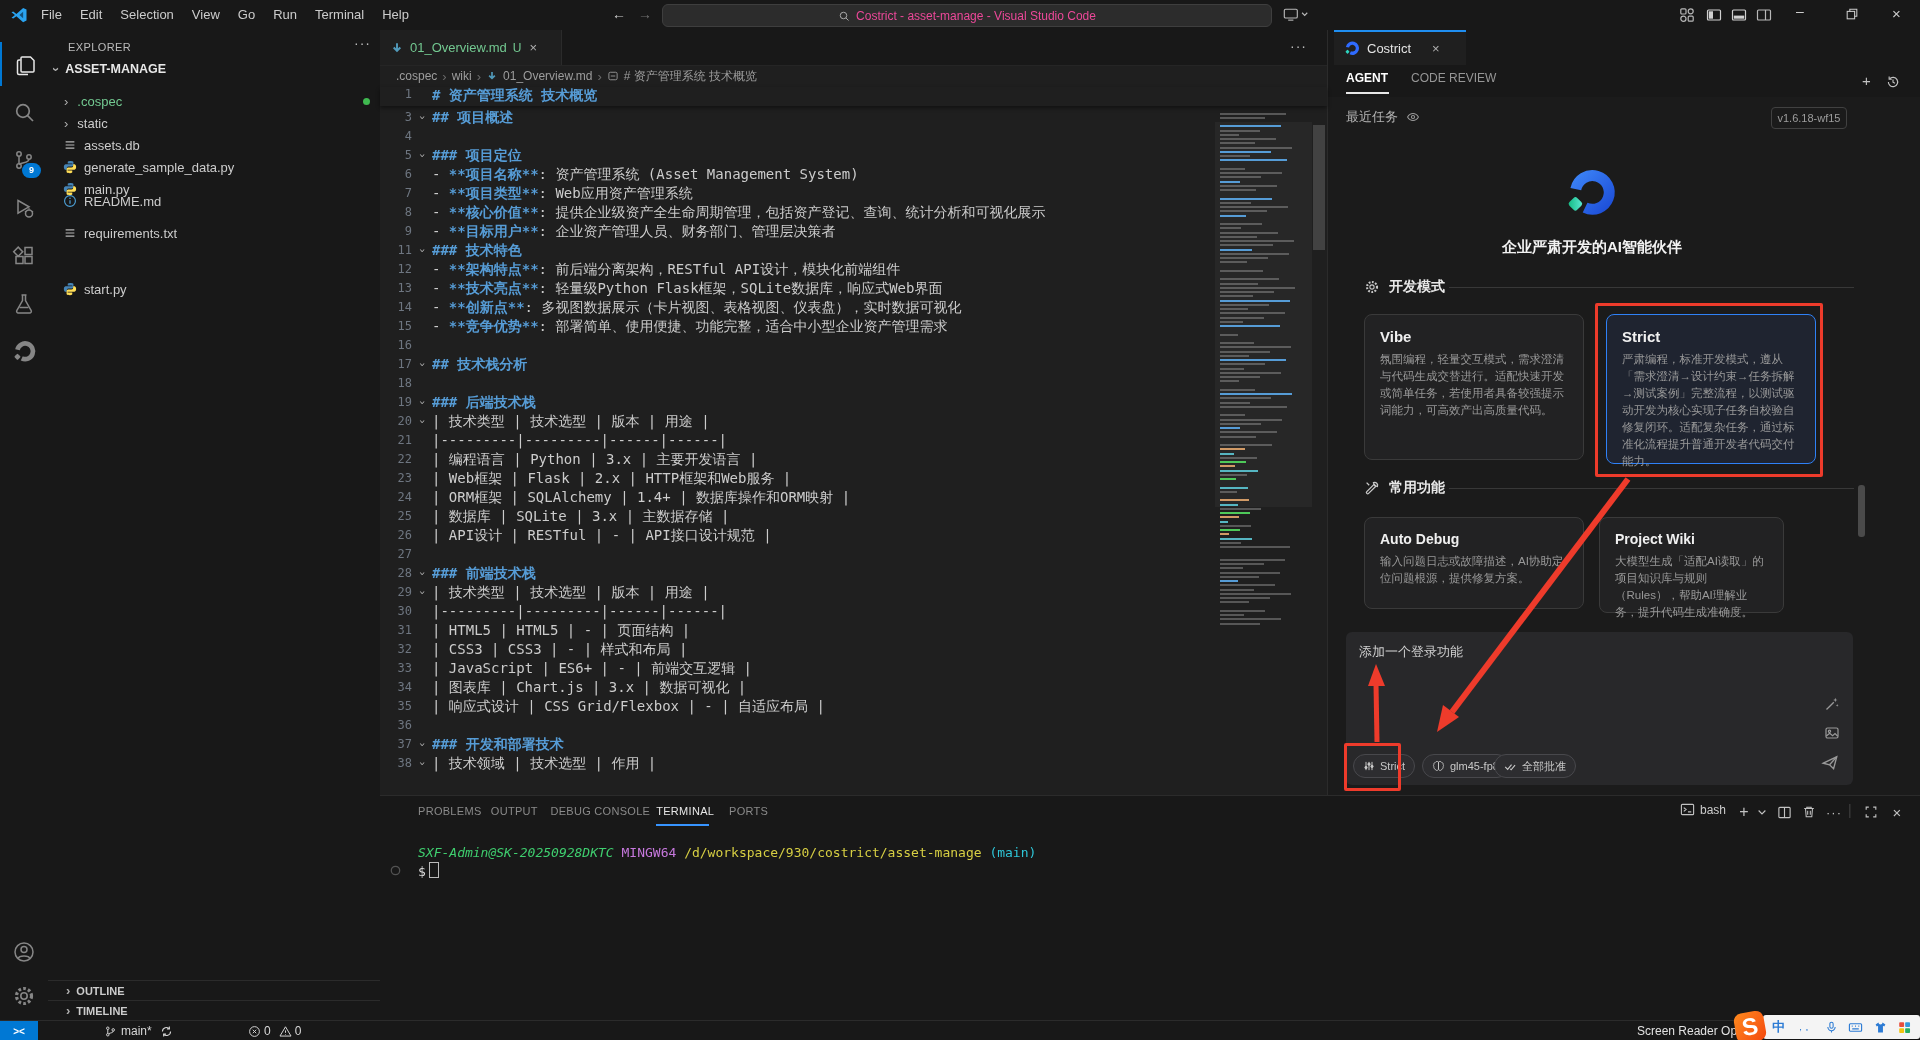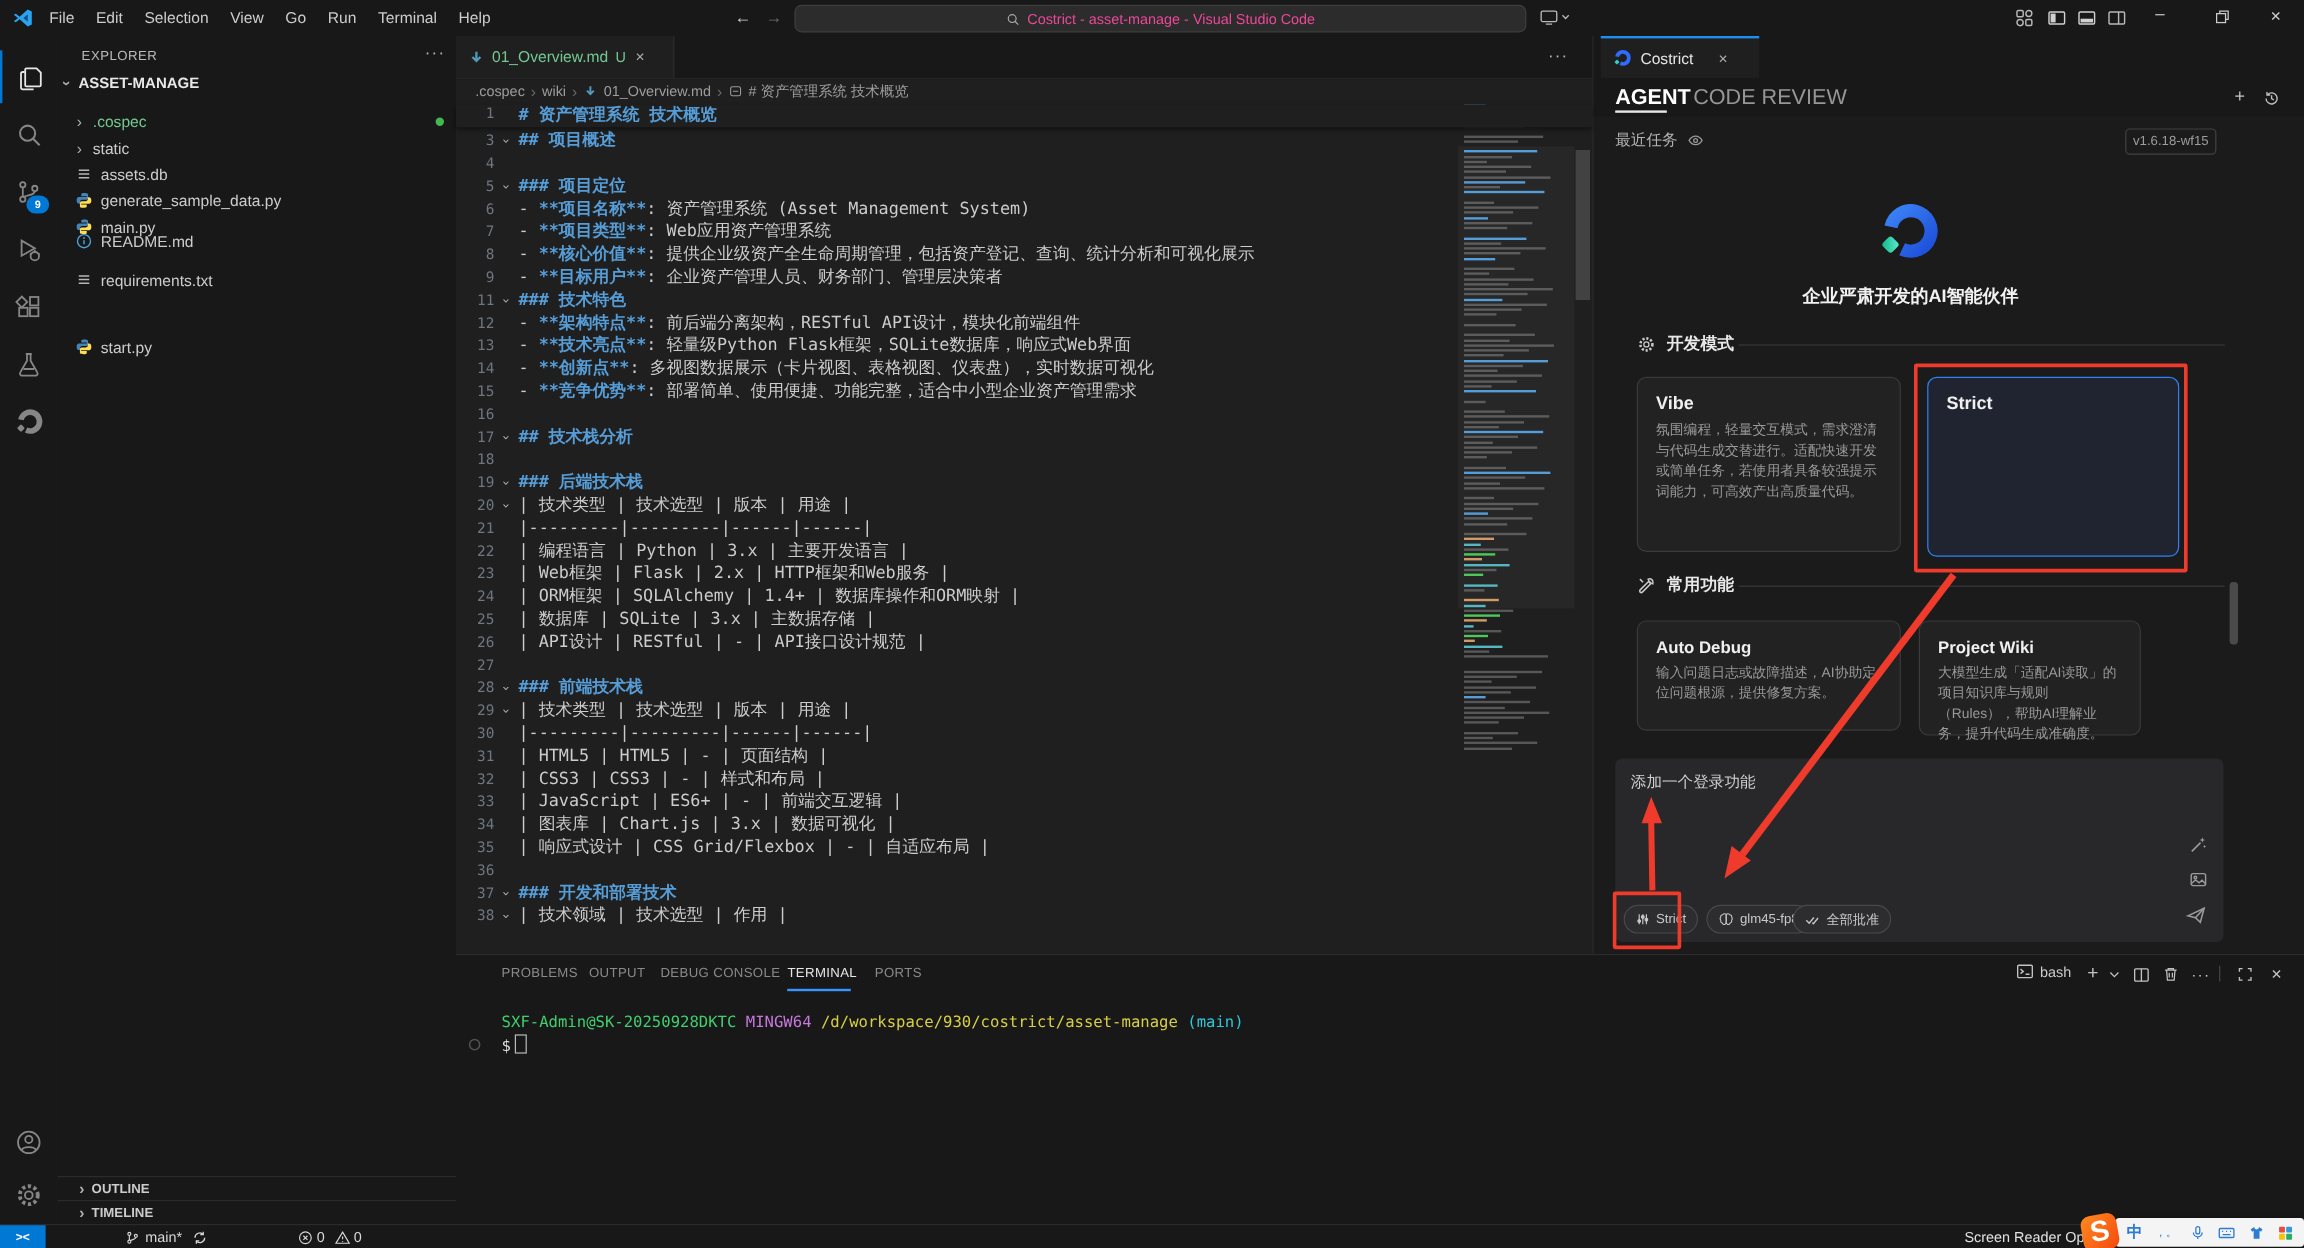--- a/index.html
+++ b/index.html
@@ -49,38 +49,38 @@
   #minimap-region{position:absolute;left:0;top:35px;width:97px;height:385px;background:rgba(255,255,255,.04);}
   #edit-scrollbar{left:932px;top:57px;width:14px;height:708px;}
   #edit-thumb{position:absolute;left:1px;top:38px;width:12px;height:125px;background:rgba(121,121,121,.4);}
   
   #rightpanel{left:1327px;top:30px;width:593px;height:765px;background:#1b1b1b;border-left:1px solid #2b2b2b;}
   #rp-tabrow{left:0;top:0;width:593px;height:35px;background:#181818;}
   #rp-tab{position:absolute;left:6px;top:0;width:132px;height:35px;background:#1f1f1f;border-top:2px solid #1f8ef1;
     display:flex;align-items:center;gap:7px;padding:0 10px;box-sizing:border-box;font-size:13px;color:#e4e4e4;}
   .rp-hicon{position:absolute;top:44px;width:20px;height:20px;color:#c2c2c2;display:flex;align-items:center;justify-content:center;}
   #rp-navrow{left:0;top:35px;width:593px;height:32px;background:#181818;}
-  .nav-tab{position:absolute;top:6px;font-size:18px;}
+  .nav-tab{position:absolute;top:6px;font-size:12px;}
   .card{position:absolute;background:#222223;border:1px solid #3a3a3a;border-radius:8px;box-sizing:border-box;padding:13px 15px;}
   .card .c-title{font-size:15px;font-weight:bold;color:#f0f0f0;margin-bottom:6px;}
   .card .c-body{font-size:11.5px;line-height:17px;color:#999999;}
   .sec-head{position:absolute;display:flex;align-items:center;gap:9px;color:#e8e8e8;font-size:14px;font-weight:bold;}
   .sec-line{position:absolute;height:1px;background:#383838;}
   .pill{position:absolute;height:24px;background:#2d2d30;border:1px solid #48484c;border-radius:13px;display:flex;
     align-items:center;gap:5px;padding:0 9px;box-sizing:border-box;font-size:11px;color:#c8c8c8;}
   .red-rect{position:absolute;border:3px solid #ee3b2b;border-radius:2px;z-index:6;}
   .input-icon{position:absolute;color:#9a9a9a;width:18px;height:18px;display:flex;align-items:center;justify-content:center;}
   
   #terminal{left:380px;top:795px;width:1540px;height:225px;background:#181818;border-top:1px solid #2b2b2b;}
   .term-tab{position:absolute;top:9px;font-size:11px;color:#8a8a8a;letter-spacing:.3px;}
   .term-tab.active{color:#e7e7e7;}
   #term-underline{position:absolute;left:225px;top:28px;width:44px;height:2px;background:#3794ff;}
   .term-ctl{position:absolute;top:7px;color:#c2c2c2;width:18px;height:18px;display:flex;align-items:center;justify-content:center;}
   #term-body{position:absolute;left:38px;top:48px;font-family:"DejaVu Sans Mono",monospace;font-size:13px;line-height:18px;}
-  .t-green{color:#3fcf6f;} .t-purple{color:#c678dd;} .t-yellow{color:#d7cf43;} .t-cyan{color:#2ec6d8;} .t-white{color:#dddddd;}
+  .t-green{color:#3fcf6f;font-style:italic;} .t-purple{color:#c678dd;} .t-yellow{color:#d7cf43;} .t-cyan{color:#2ec6d8;} .t-white{color:#dddddd;}
   #cursor-box{display:inline-block;width:8px;height:14px;border:1px solid #bbbbbb;vertical-align:-2px;margin-left:3px;}
   
   #statusbar{left:0;top:1020px;width:1920px;height:20px;background:#181818;border-top:1px solid #2b2b2b;font-size:12px;color:#d7d7d7;}
   .sb-item{position:absolute;top:0;height:20px;display:flex;align-items:center;gap:4px;}
   #sb-remote{left:0;width:38px;background:#0078d4;color:#ffffff;justify-content:center;font-size:10px;font-weight:bold;}
   #ime-bar{position:absolute;left:1763px;top:-6px;width:157px;height:24px;background:#f4f4f4;border-radius:3px;
     display:flex;align-items:center;justify-content:space-around;padding:0 4px;box-sizing:border-box;box-shadow:0 0 3px rgba(0,0,0,.5);}
   #sogou-s{position:absolute;left:1735px;top:-9px;width:30px;height:30px;background:linear-gradient(135deg,#ff8a1e,#f4490f);
     border-radius:8px;transform:rotate(-10deg);color:#fff;font-weight:bold;font-size:24px;line-height:30px;text-align:center;z-index:3;}
   
@@ -653,20 +653,21 @@
           </svg>
         </span>
     </div>
     <div class="abs" style="left:530px;top:455px;width:7px;height:52px;background:#4a4a4a;border-radius:3px;"></div>
   <div class="card" style="left: 36px; top: 284px; width: 220px; height: 146px;">
         <div class="c-title">Vibe</div>
         <div class="c-body">氛围编程，轻量交互模式，需求澄清与代码生成交替进行。适配快速开发或简单任务，若使用者具备较强提示词能力，可高效产出高质量代码。</div>
       </div>
       <div class="card" style="left: 278px; top: 284px; width: 210px; height: 150px; border-color: rgb(47, 129, 247); background: rgb(31, 36, 48);">
         <div class="c-title">Strict</div>
+        <div class="c-body">严肃编程，标准开发模式，遵从「需求澄清→设计约束→任务拆解→测试案例」完整流程，以测试驱动开发为核心实现子任务自校验自修复闭环。适配复杂任务，通过标准化流程提升普通开发者代码交付能力。</div>
       </div>
       <div class="card" style="left: 36px; top: 487px; width: 220px; height: 92px;">
         <div class="c-title" style="font-size: 14px;">Auto Debug</div>
         <div class="c-body">输入问题日志或故障描述，AI协助定位问题根源，提供修复方案。</div>
       </div>
       <div class="card" style="left: 271px; top: 487px; width: 185px; height: 96px;">
         <div class="c-title" style="font-size: 14px;">Project Wiki</div>
         <div class="c-body">大模型生成「适配AI读取」的项目知识库与规则（Rules），帮助AI理解业务，提升代码生成准确度。</div>
       </div>
     </div>

